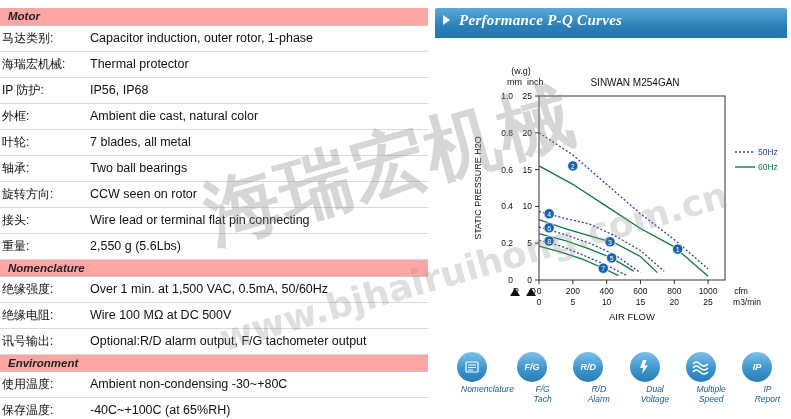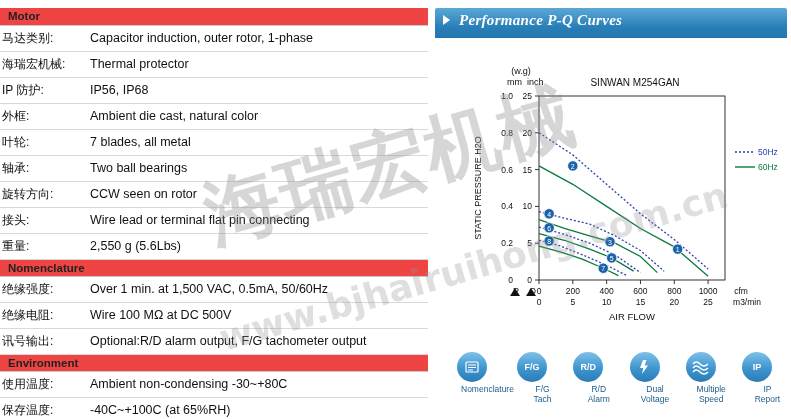--- a/index.html
+++ b/index.html
@@ -20,27 +20,28 @@
     position:absolute; left:0; top:8px; width:428px;
     border-collapse: collapse;
   }
   .spec-table td {
     border-bottom: 1px solid #d9d9d9;
     padding: 4px 2px;
     vertical-align: middle;
     height: 24px;
   }
   .sec-row td {
-    background: #ef4444;
+    background: #fca5a5;
     font-weight: bold;
     font-size: 11.5px;
     color:#222;
     border-bottom: 1px solid #c7c7c7;
     padding: 2px 8px;
     height: 17px;
+    font-style: italic;
   }
   .k {
     width: 88px;
     font-size: 12px;
     color:#111;
     white-space: nowrap;
     border-right: 0;
   }
   .v {
     font-size: 12.5px;
@@ -114,20 +115,21 @@
   
   .feature-row {
     position:absolute; left:440px; top:352px;
     width: 345px; height: 62px;
     display:flex;
     justify-content: space-between;
   }
   .feature {
     width: 64px;
     text-align:center;
+    font-style:italic;
   }
   .fi {
     width: 30px; height: 30px;
     border-radius: 50%;
     background: linear-gradient(to bottom, #7fc0e8 0%, #3f95cf 55%, #2a7cb5 100%);
     margin: 0 auto 3px auto;
     color:#fff;
     font-size: 9px;
     font-weight: bold;
     line-height: 1.0;

